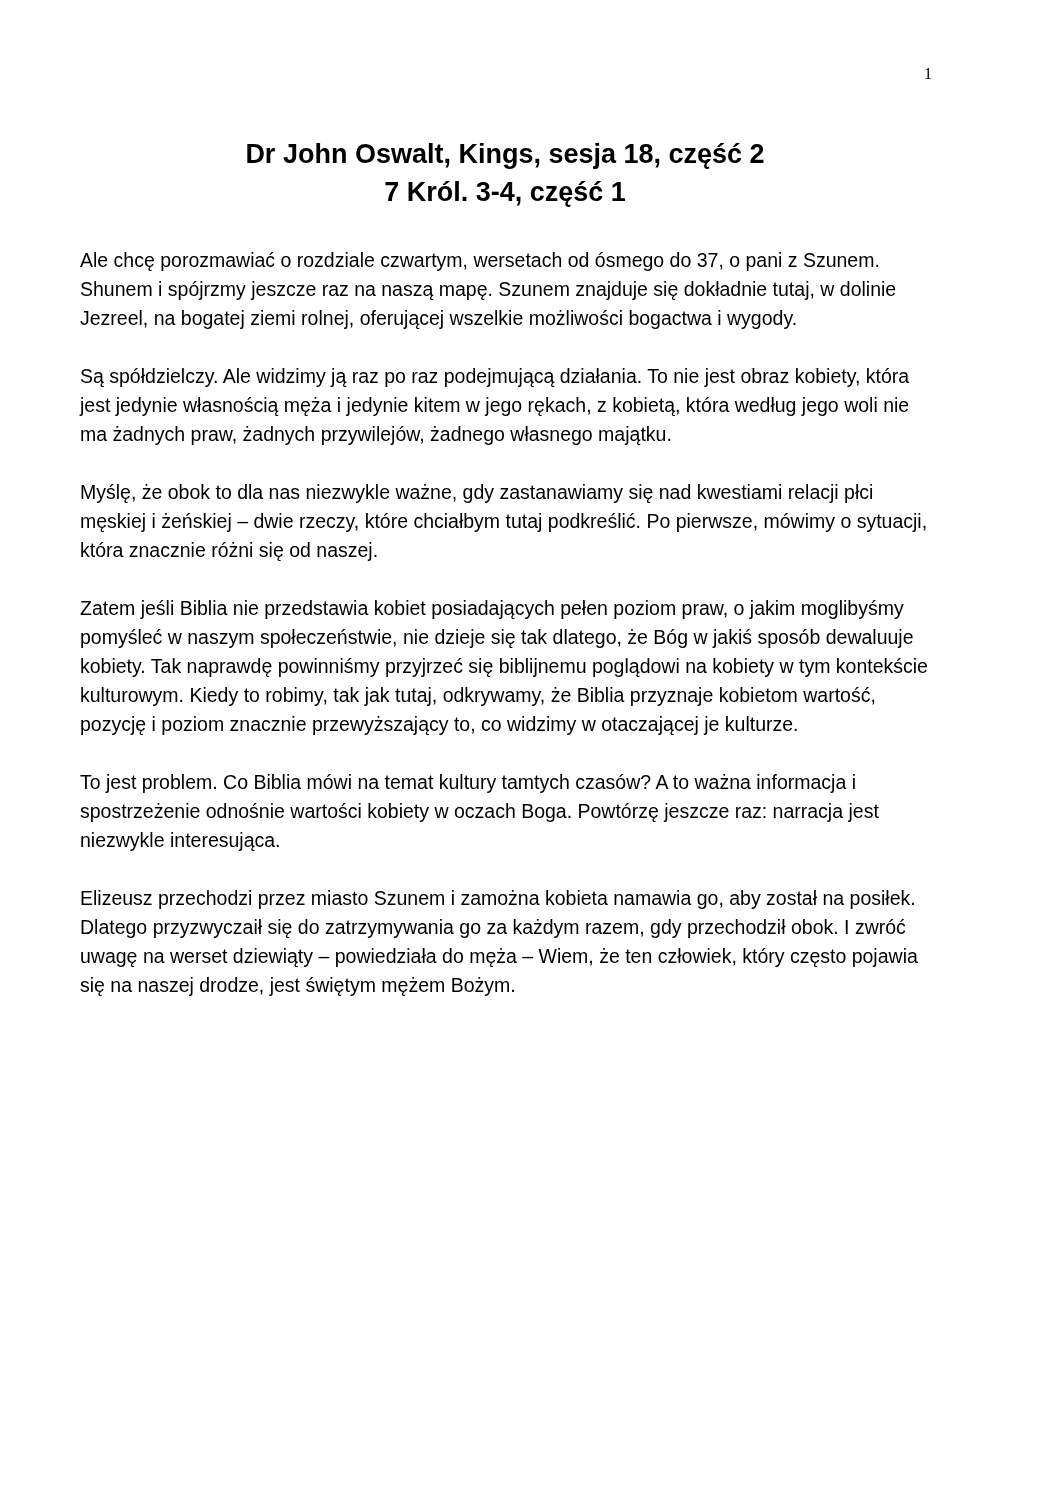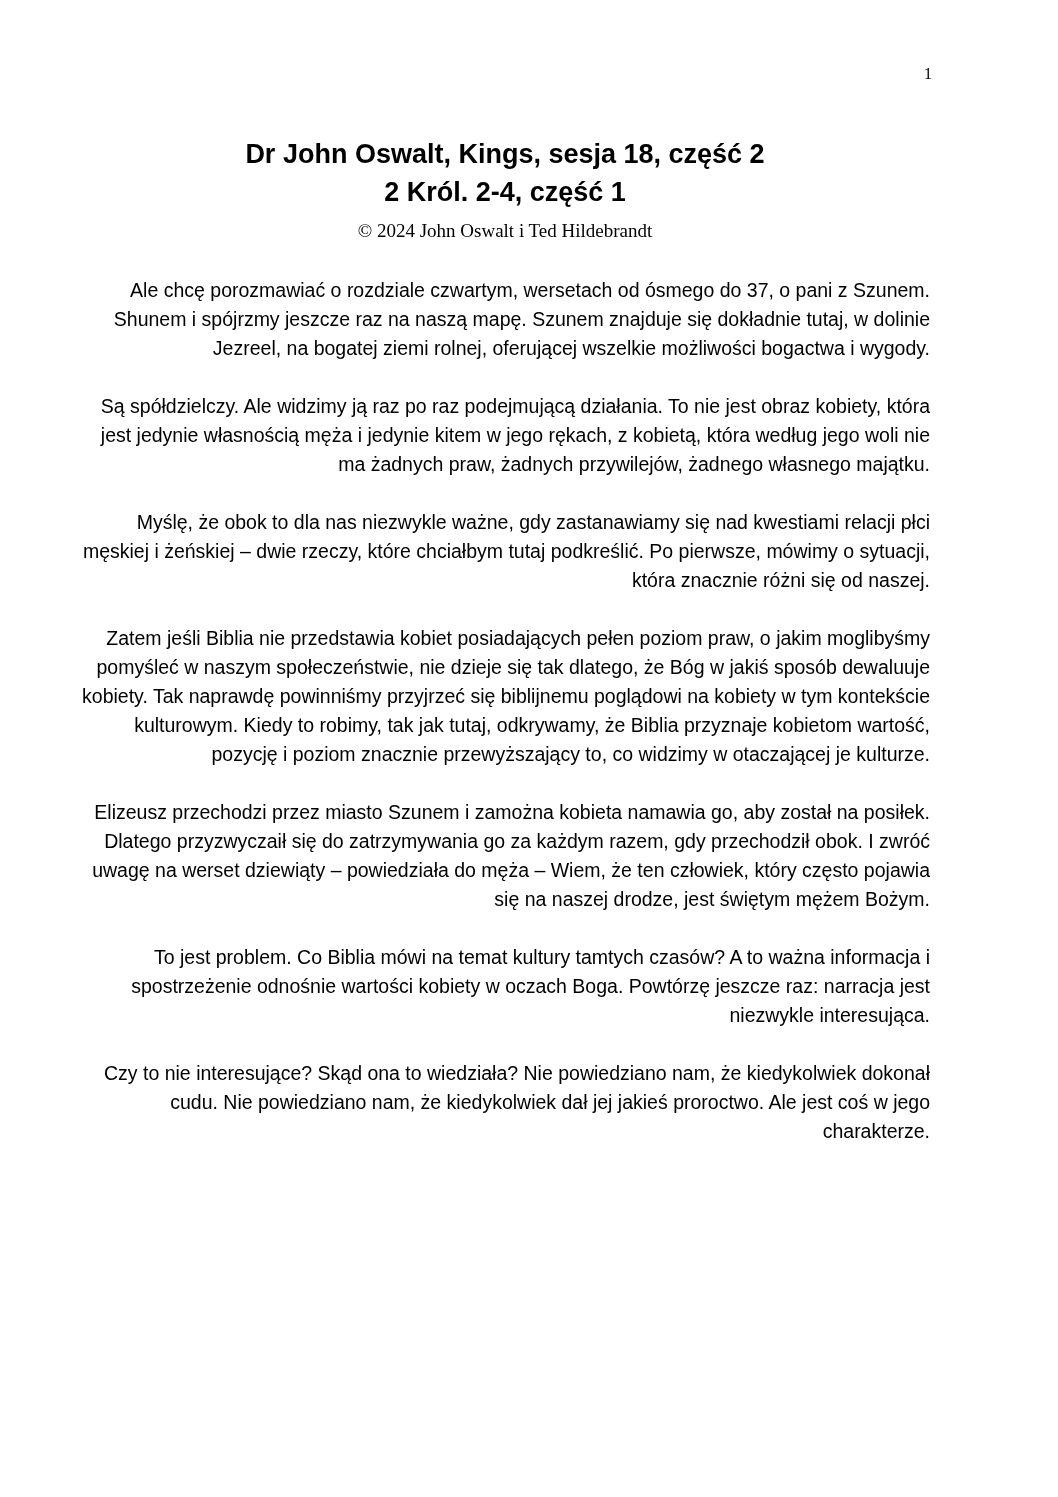--- a/index.html
+++ b/index.html
@@ -39,47 +39,45 @@
     .copyright {
       text-align: center;
       font-family: "Liberation Serif", serif;
       font-size: 19px;
       margin-top: 8px;
     }
     .body-text {
       margin-top: 34px;
       font-size: 19.5px;
       line-height: 29px;
-      text-align: right;
+      text-align: left;
     }
     .body-text p {
       margin: 0 0 29px 0;
     }
   </style>
 </head>
 <body>
 
 <div class="page">
 
   <div class="page-number">1</div>
 
   <div class="content">
 
     <h1 class="title">
       <span>Dr John Oswalt, Kings, sesja 18, część 2</span><br>
-      <span>2 Król. 2-4, część 1</span>
+      <span>7 Król. 3-4, część 1</span>
     </h1>
 
-    <div class="copyright">© 2024 John Oswalt i Ted Hildebrandt</div>
 
     <div class="body-text">
       <p>Ale chcę porozmawiać o rozdziale czwartym, wersetach od ósmego do 37, o pani z Szunem. Shunem i spójrzmy jeszcze raz na naszą mapę. Szunem znajduje się dokładnie tutaj, w dolinie Jezreel, na bogatej ziemi rolnej, oferującej wszelkie możliwości bogactwa i wygody.</p>
       <p>Są spółdzielczy. Ale widzimy ją raz po raz podejmującą działania. To nie jest obraz kobiety, która jest jedynie własnością męża i jedynie kitem w jego rękach, z kobietą, która według jego woli nie ma żadnych praw, żadnych przywilejów, żadnego własnego majątku.</p>
       <p>Myślę, że obok to dla nas niezwykle ważne, gdy zastanawiamy się nad kwestiami relacji płci męskiej i żeńskiej – dwie rzeczy, które chciałbym tutaj podkreślić. Po pierwsze, mówimy o sytuacji, która znacznie różni się od naszej.</p>
       <p>Zatem jeśli Biblia nie przedstawia kobiet posiadających pełen poziom praw, o jakim moglibyśmy pomyśleć w naszym społeczeństwie, nie dzieje się tak dlatego, że Bóg w jakiś sposób dewaluuje kobiety. Tak naprawdę powinniśmy przyjrzeć się biblijnemu poglądowi na kobiety w tym kontekście kulturowym. Kiedy to robimy, tak jak tutaj, odkrywamy, że Biblia przyznaje kobietom wartość, pozycję i poziom znacznie przewyższający to, co widzimy w otaczającej je kulturze.</p>
+      <p>To jest problem. Co Biblia mówi na temat kultury tamtych czasów? A to ważna informacja i spostrzeżenie odnośnie wartości kobiety w oczach Boga. Powtórzę jeszcze raz: narracja jest niezwykle interesująca.</p>
       <p>Elizeusz przechodzi przez miasto Szunem i zamożna kobieta namawia go, aby został na posiłek. Dlatego przyzwyczaił się do zatrzymywania go za każdym razem, gdy przechodził obok. I zwróć uwagę na werset dziewiąty – powiedziała do męża – Wiem, że ten człowiek, który często pojawia się na naszej drodze, jest świętym mężem Bożym.</p>
-      <p>To jest problem. Co Biblia mówi na temat kultury tamtych czasów? A to ważna informacja i spostrzeżenie odnośnie wartości kobiety w oczach Boga. Powtórzę jeszcze raz: narracja jest niezwykle interesująca.</p>
-      <p>Czy to nie interesujące? Skąd ona to wiedziała? Nie powiedziano nam, że kiedykolwiek dokonał cudu. Nie powiedziano nam, że kiedykolwiek dał jej jakieś proroctwo. Ale jest coś w jego charakterze.</p>
     </div>
 
   </div>
 
 </div>
 
 </body></html>

